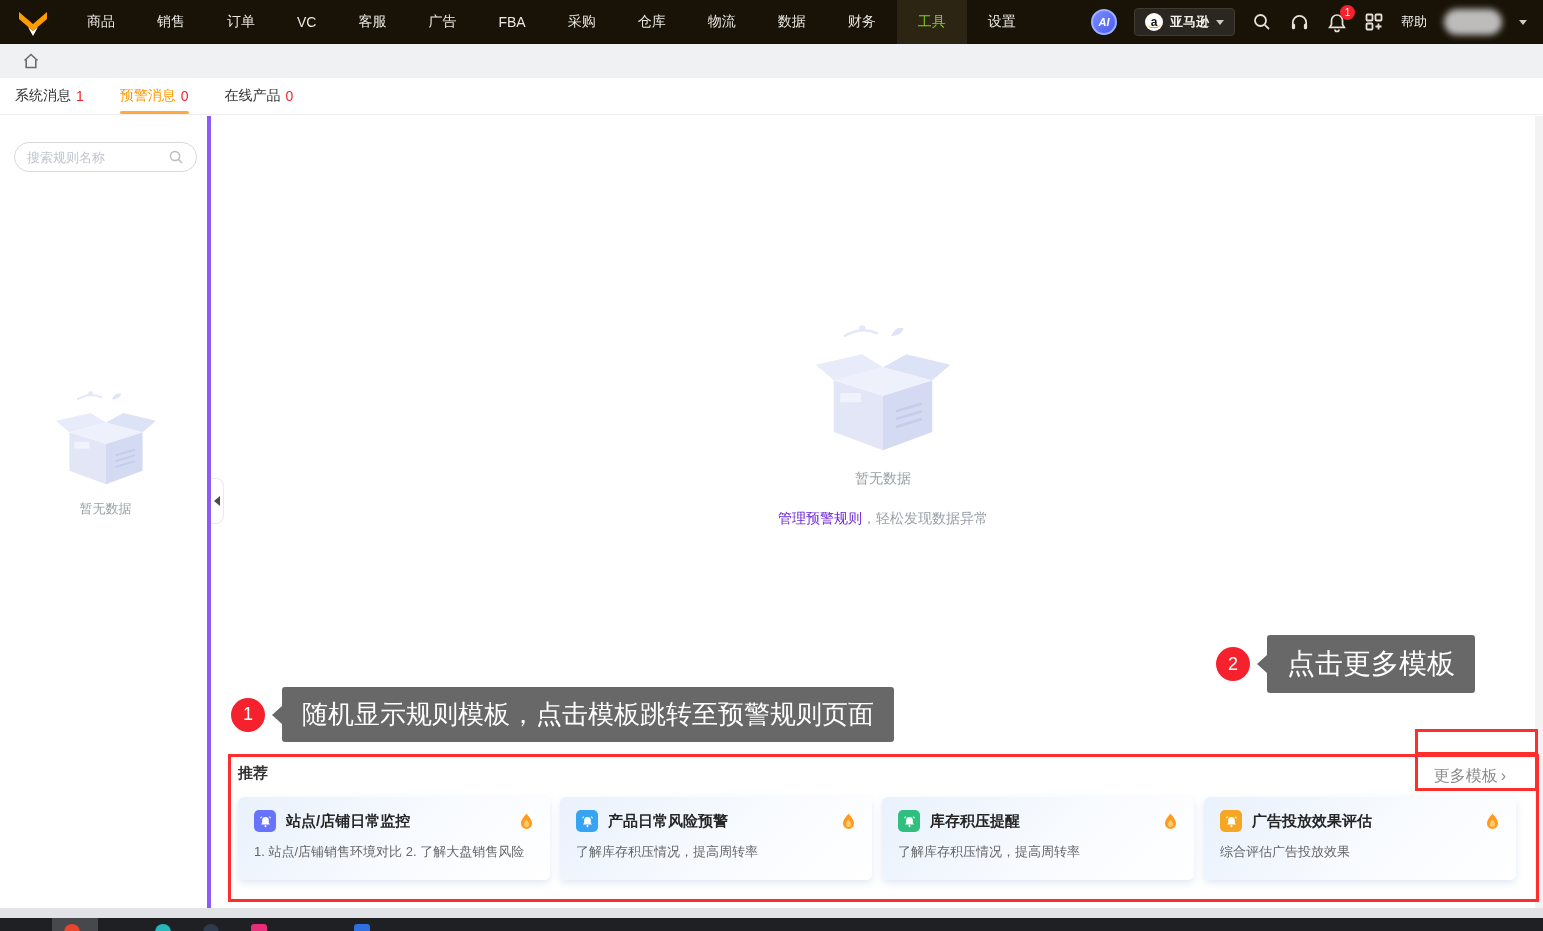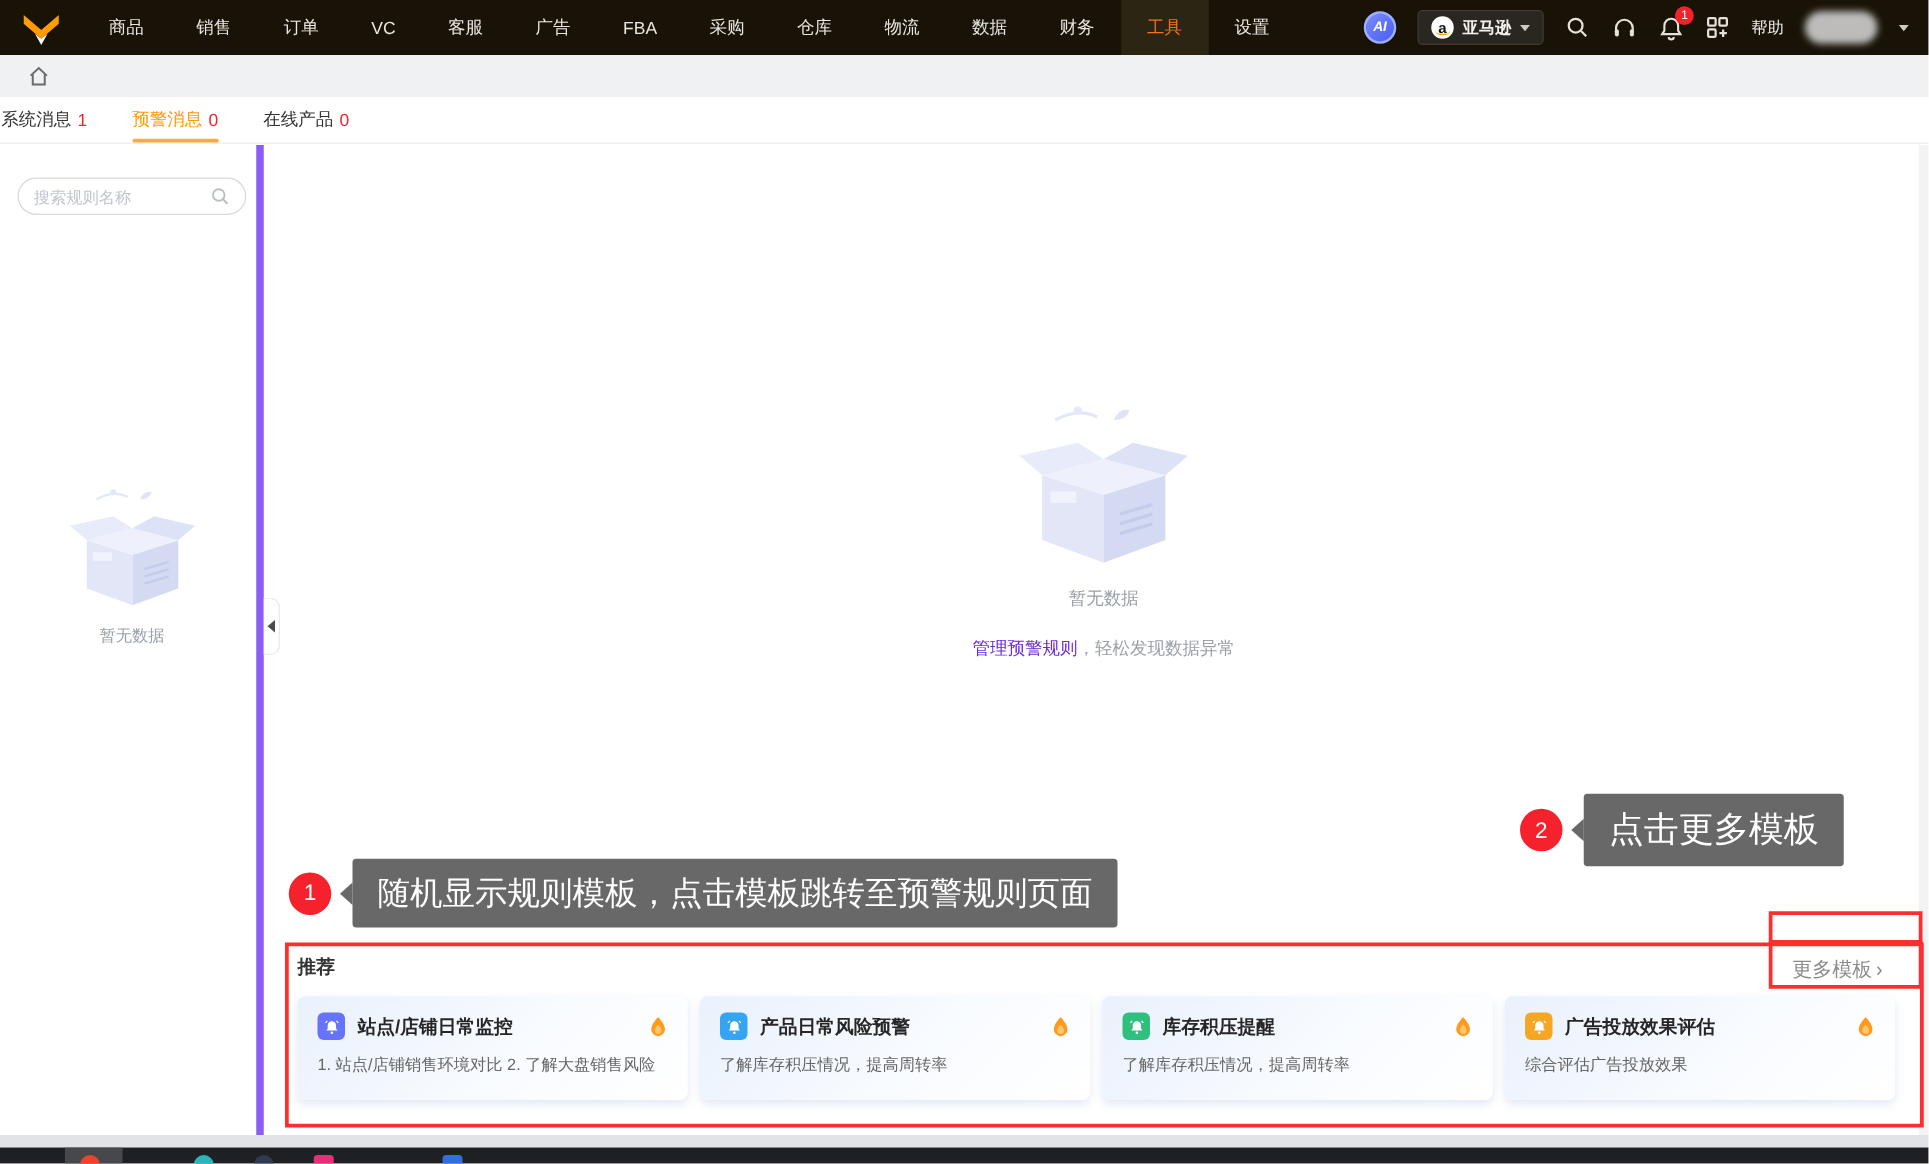--- a/index.html
+++ b/index.html
@@ -8,21 +8,21 @@
   .screen { position:relative; width:1543px; height:931px; background:#fff; overflow:hidden; }
 
   
   .topnav { position:absolute; top:0; left:0; width:100%; height:44px; background:#191307;
     display:flex; align-items:center; justify-content:space-between; color:#e9e7e2; }
   .nav-left { display:flex; align-items:center; height:100%; }
   .logo { width:66px; display:flex; justify-content:center; align-items:center; height:100%; }
   .nav-menu { display:flex; height:100%; align-items:center; }
   .nav-item { height:100%; display:flex; align-items:center; padding:0 21px; font-size:14px;
     color:#e9e7e2; cursor:pointer; white-space:nowrap; }
-  .nav-item.active { background:#2c2514; color:#f97316;text-align:center; }
+  .nav-item.active { background:#2c2514; color:#84cc16;text-align:center; }
   .nav-right { display:flex; align-items:center; gap:17px; padding-right:16px; height:100%; }
   .ai-badge { width:26px; height:26px; border-radius:50%; background:linear-gradient(135deg,#7b8cff,#4a5bf0);
     border:2px solid #9db0ff; color:#fff; font-size:11px; font-weight:bold; font-style:italic;
     display:flex; align-items:center; justify-content:center; }
   .marketplace { display:flex; align-items:center; gap:7px; background:#2a2620; border:1px solid #403a30;
     border-radius:4px; padding:4px 10px; cursor:pointer; }
   .amz-a { width:18px; height:18px; border-radius:50%; background:#fff; color:#111; font-weight:bold;
     font-size:12px; display:flex; align-items:center; justify-content:center; position:relative; }
   .amz-a i { position:absolute; bottom:3px; left:3px; width:12px; height:4px; border:0;
     border-bottom:1.5px solid #ff9900; border-radius:0 0 8px 8px; }
@@ -43,31 +43,31 @@
   .tabs { display:flex; align-items:stretch; }
   .tab { display:flex; align-items:center; padding:0 24px; font-size:13px; color:#555; cursor:pointer;
     position:relative; white-space:nowrap; }
   .tab + .tab::before { content:""; position:absolute; left:0; top:10px; bottom:10px; width:1px; background:#d6d7d9; }
   .tab.active { background:#fff; color:#ff9800; border-radius:6px 6px 0 0; }
   .tab.active::before { display:none; }
   .tab .close-x { margin-left:10px; color:#999; font-size:14px; }
 
   
   .msgtabs { position:absolute; top:78px; left:0; width:100%; height:37px; background:#fff;
-    border-bottom:1px solid #ebedf0; display:flex; align-items:center; padding-left:1px; gap:36px; }
+    border-bottom:1px solid #ebedf0; display:flex; align-items:center; padding-left:15px; gap:36px; }
   .msgtab { display:flex; align-items:center; gap:5px; font-size:14px; color:#333; cursor:pointer;
     position:relative; height:100%; }
   .msgtab .cnt { color:#f5222d; }
   .msgtab.active { color:#ff9800; }
   .msgtab.active::after { content:""; position:absolute; left:0; right:0; bottom:0; height:3px;
     background:#ffa940; border-radius:2px; }
 
   
   .sidebar { position:absolute; top:116px; left:0; width:211px; height:792px; background:#fff;
-    border-right:6px solid #8b5cf6; }
+    border-right:4px solid #8b5cf6; }
   .search-box { position:absolute; top:26px; left:14px; width:183px; height:30px; border:1px solid #d9d9d9;
     border-radius:16px; display:flex; align-items:center; padding:0 12px; background:#fff; }
   .search-box input { border:0; outline:0; flex:1; font-size:13px; color:#333; background:transparent;
     font-family:inherit; min-width:0; }
   .search-box input::placeholder { color:#c0c4cc; }
   .side-empty { position:absolute; top:270px; left:0; width:211px; text-align:center; }
   .empty-text { font-size:13px; color:#9aa0a8; margin-top:10px; }
   .collapse-handle { position:absolute; top:478px; left:211px; width:13px; height:46px; background:#fff;
     border:1px solid #eaeaec; border-left:0; border-radius:0 8px 8px 0; display:flex; align-items:center;
     justify-content:center; cursor:pointer; z-index:3; }

